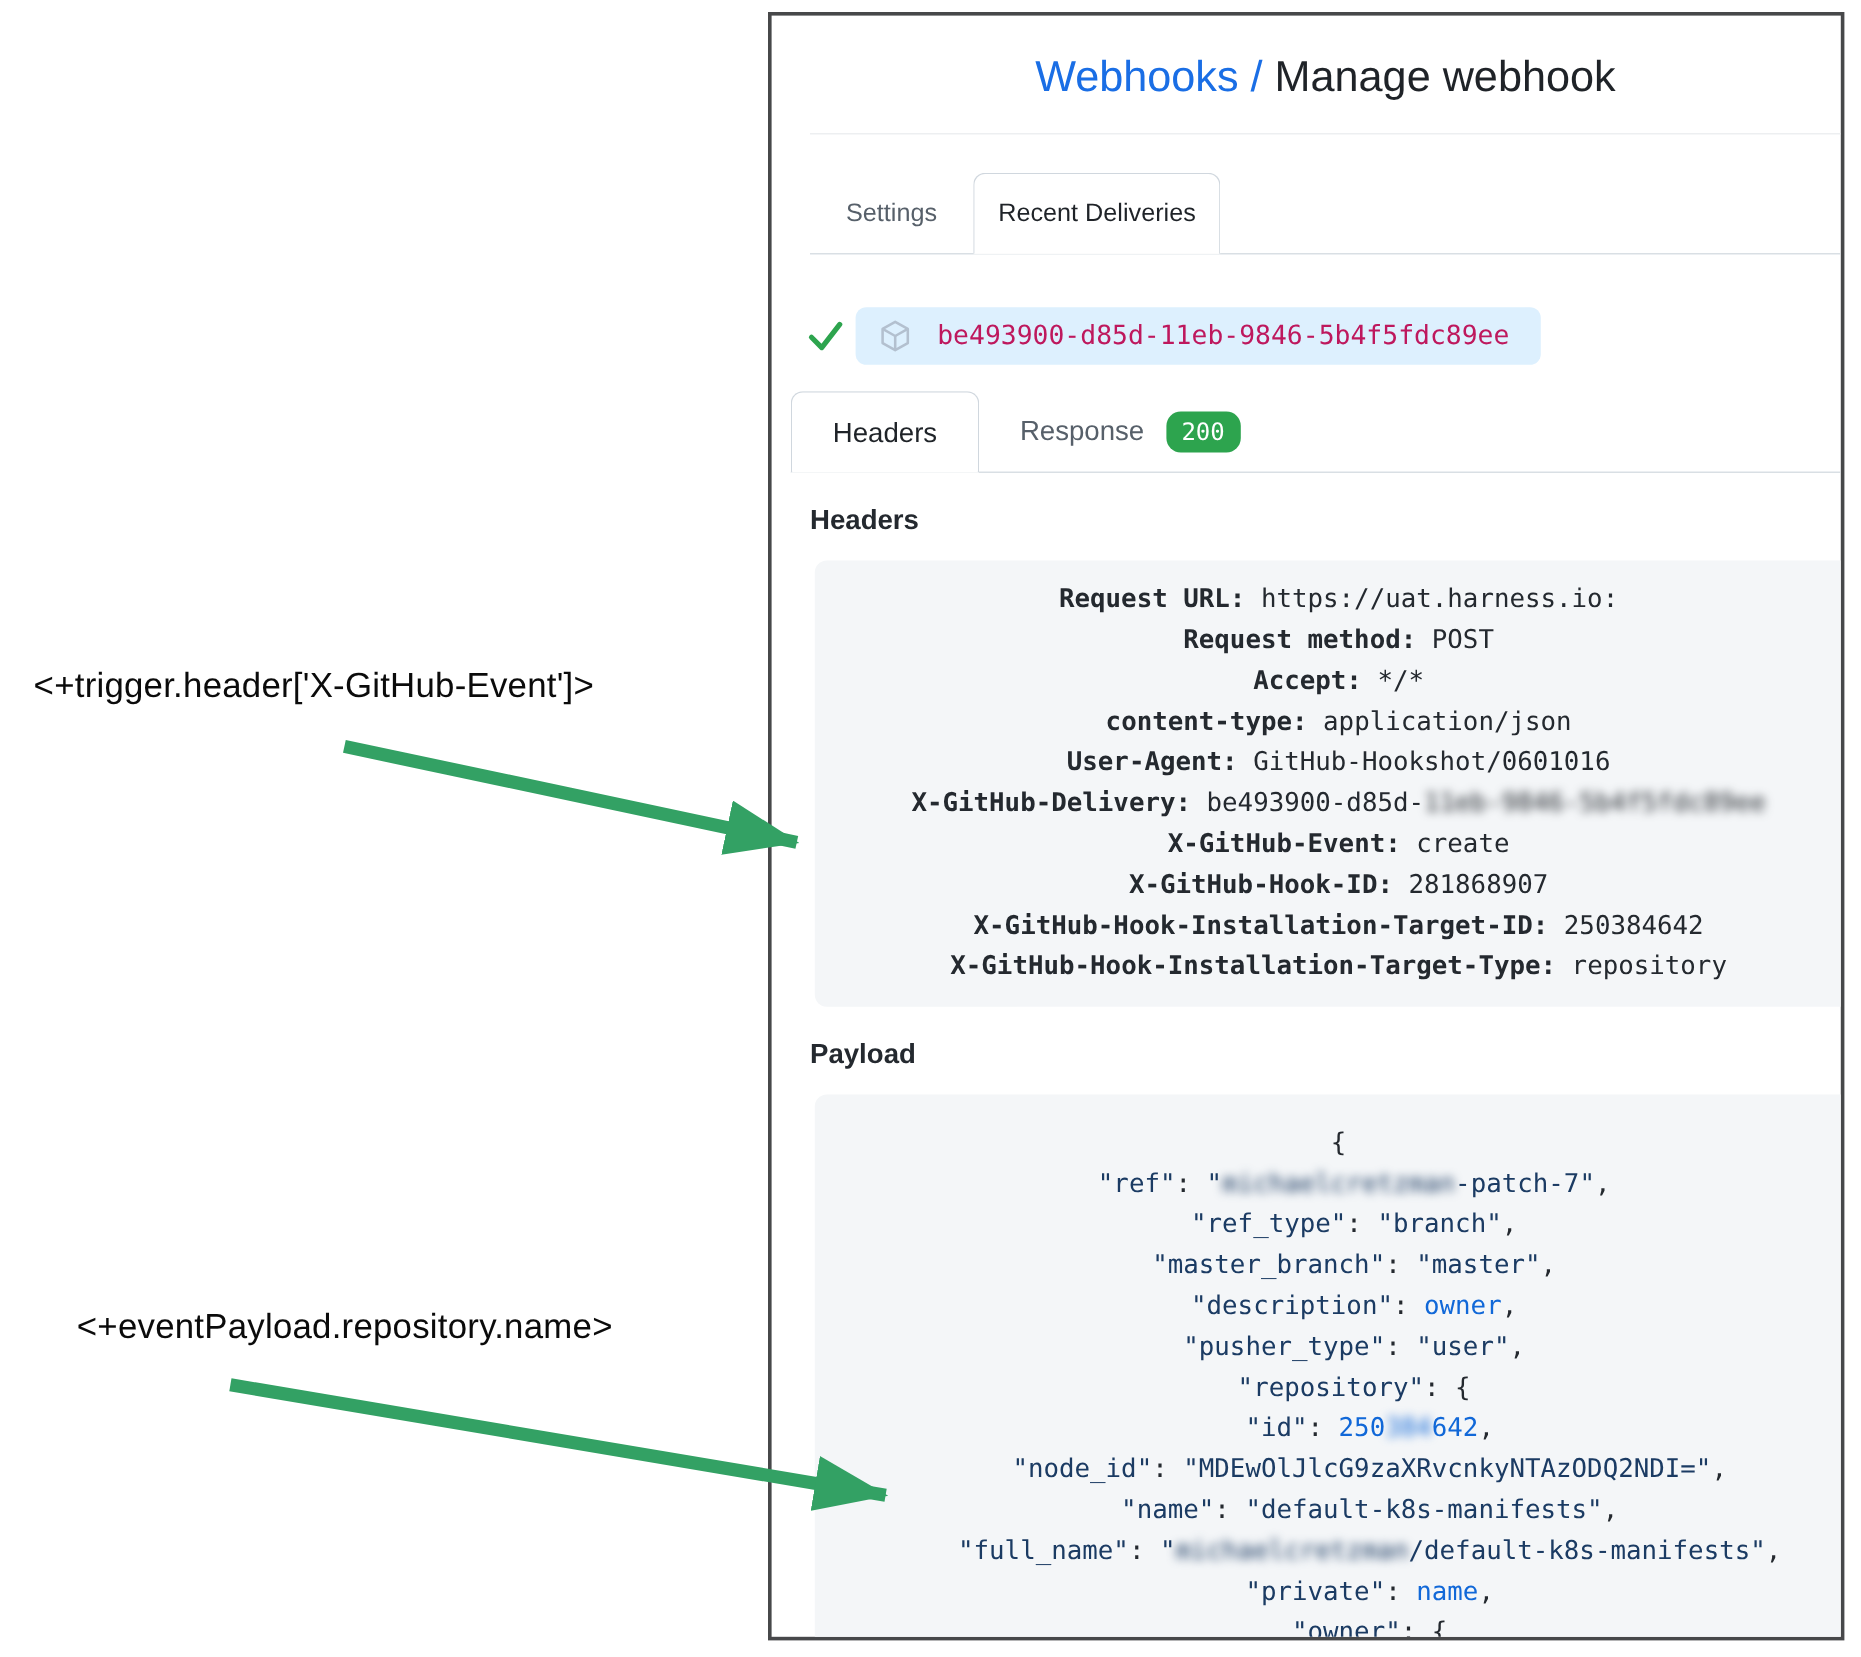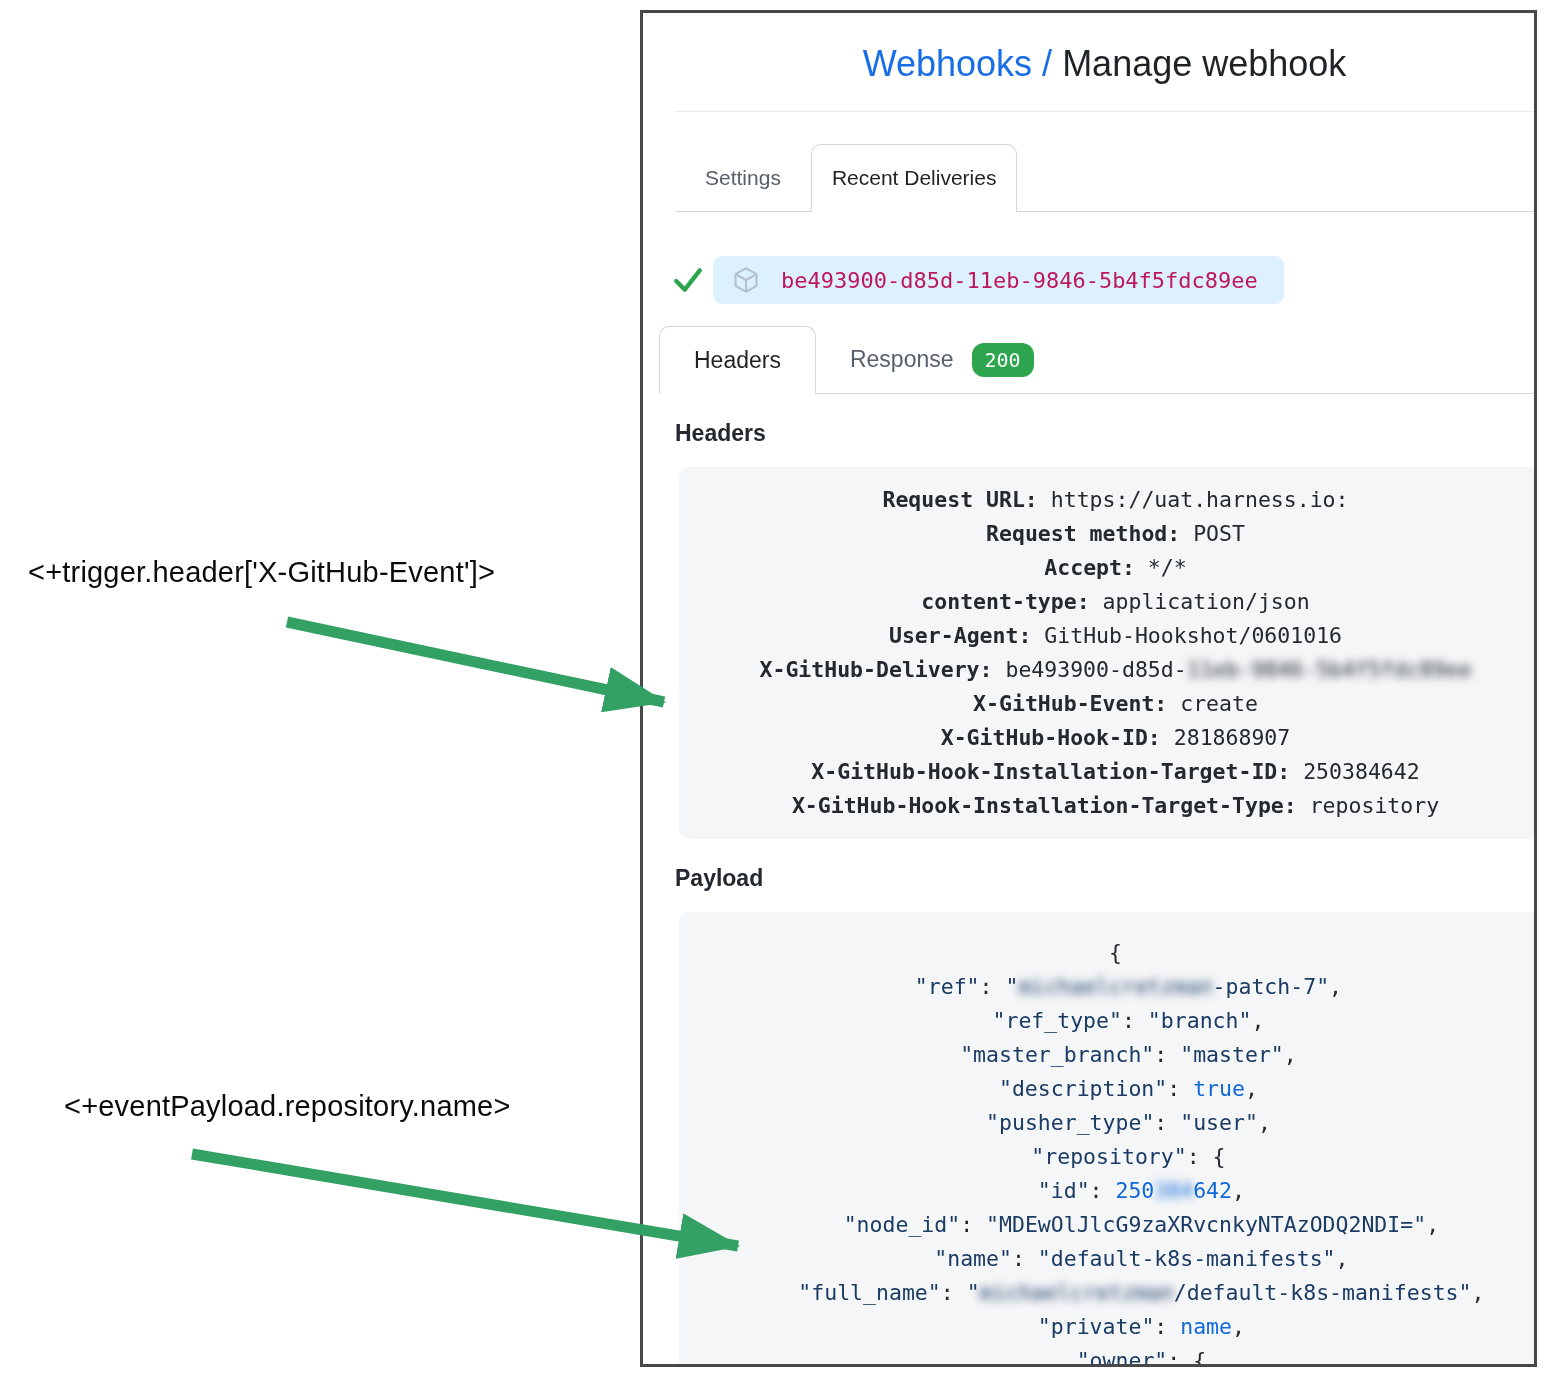--- a/index.html
+++ b/index.html
@@ -165,21 +165,21 @@
     </div>
 
     <div class="section-heading">Payload</div>
 
     <div class="code-box payload-box">
       <div>
           <div class="cline"><span class="pun">{</span></div>
           <div class="cline"><span class="pun">  </span><span class="str">"ref"</span><span class="pun">: </span><span class="str">"</span><span class="str blur">michaelcretzman</span><span class="str">-patch-7"</span><span class="pun">,</span></div>
           <div class="cline"><span class="pun">  </span><span class="str">"ref_type"</span><span class="pun">: </span><span class="str">"branch"</span><span class="pun">,</span></div>
           <div class="cline"><span class="pun">  </span><span class="str">"master_branch"</span><span class="pun">: </span><span class="str">"master"</span><span class="pun">,</span></div>
-          <div class="cline"><span class="pun">  </span><span class="str">"description"</span><span class="pun">: </span><span class="lit">true</span><span class="pun">,</span></div>
+          <div class="cline"><span class="pun">  </span><span class="str">"description"</span><span class="pun">: </span><span class="lit">owner</span><span class="pun">,</span></div>
           <div class="cline"><span class="pun">  </span><span class="str">"pusher_type"</span><span class="pun">: </span><span class="str">"user"</span><span class="pun">,</span></div>
           <div class="cline"><span class="pun">  </span><span class="str">"repository"</span><span class="pun">: {</span></div>
           <div class="cline"><span class="pun">    </span><span class="str">"id"</span><span class="pun">: </span><span class="lit">250</span><span class="lit blur">384</span><span class="lit">642</span><span class="pun">,</span></div>
           <div class="cline"><span class="pun">    </span><span class="str">"node_id"</span><span class="pun">: </span><span class="str">"MDEwOlJlcG9zaXRvcnkyNTAzODQ2NDI="</span><span class="pun">,</span></div>
           <div class="cline"><span class="pun">    </span><span class="str">"name"</span><span class="pun">: </span><span class="str">"default-k8s-manifests"</span><span class="pun">,</span></div>
           <div class="cline"><span class="pun">    </span><span class="str">"full_name"</span><span class="pun">: </span><span class="str">"</span><span class="str blur">michaelcretzman</span><span class="str">/default-k8s-manifests"</span><span class="pun">,</span></div>
           <div class="cline"><span class="pun">    </span><span class="str">"private"</span><span class="pun">: </span><span class="lit">name</span><span class="pun">,</span></div>
           <div class="cline"><span class="pun">    </span><span class="str">"owner"</span><span class="pun">: {</span></div>
         </div>
     </div>

